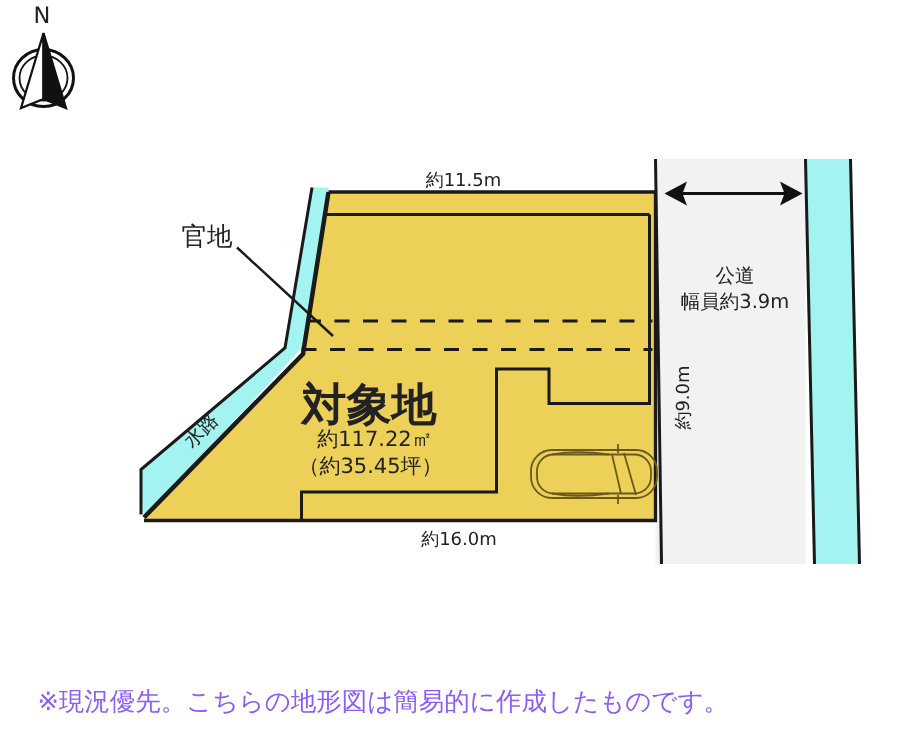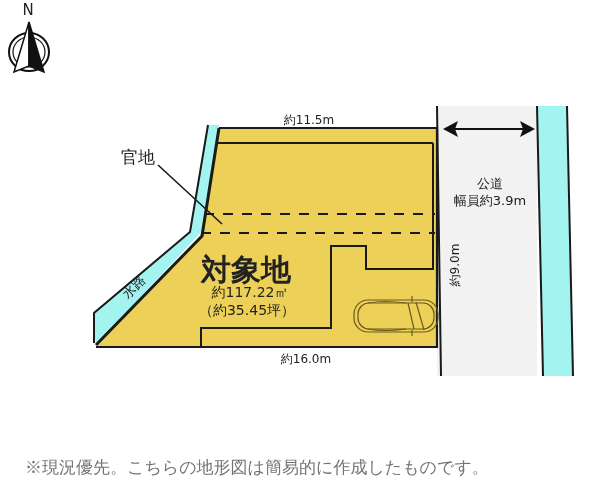--- a/index.html
+++ b/index.html
@@ -1,21 +1,21 @@
 <!DOCTYPE html>
 <html><head>
   <meta charset="utf-8">
   <style>
     html, body { margin: 0; padding: 0; background: #ffffff; }
     body { width: 600px; height: 486px; position: relative; overflow: hidden;
            font-family: "DejaVu Sans", "Liberation Sans", sans-serif; }
     #map { position: absolute; left: 0; top: 0; width: 600px; height: 486px; }
     .lbl { font-family: "DejaVu Sans", "Liberation Sans", sans-serif; fill: #222; }
-    .note { position: absolute; left: 25px; top: 456px; font-size: 17px; color: #737373;
-            white-space: nowrap; letter-spacing: 0px; font-family: Liberation Mono, monospace; }
+    .note { position: absolute; left: 25px; top: 456px; font-size: 17px; color: #8b5cf6;
+            white-space: nowrap; letter-spacing: 0px; }
   </style>
 </head>
 <body>
 
 <svg id="map" viewBox="0 0 600 486" xmlns="http://www.w3.org/2000/svg">
 
   <g>
     <text class="lbl" x="28" y="15" font-size="15" text-anchor="middle">N</text>
     <ellipse cx="29" cy="52" rx="20" ry="19" fill="none" stroke="#111" stroke-width="2"></ellipse>
     <ellipse cx="29" cy="52" rx="16" ry="15" fill="none" stroke="#111" stroke-width="1.2"></ellipse>

